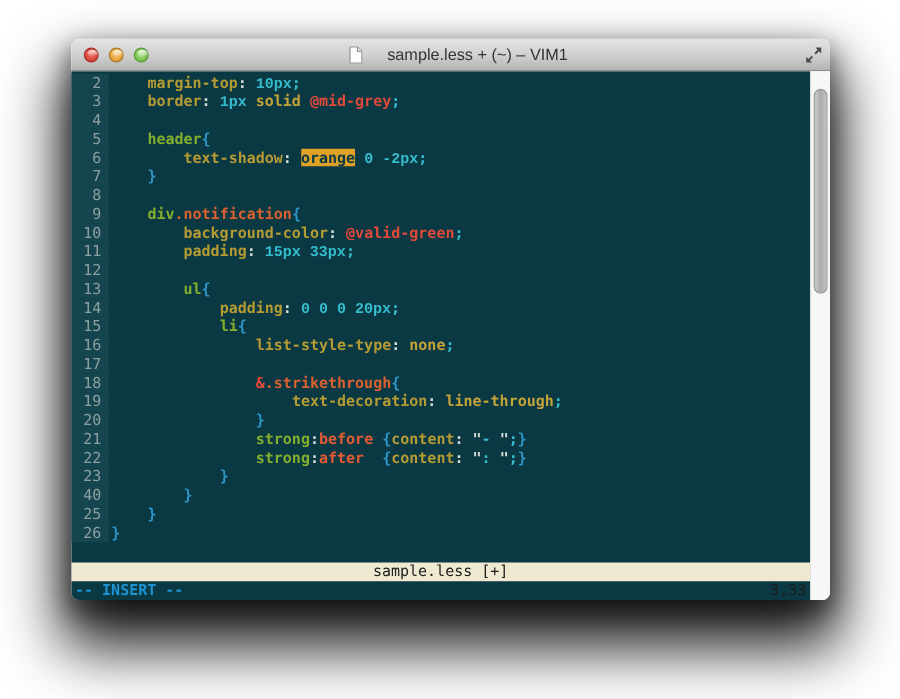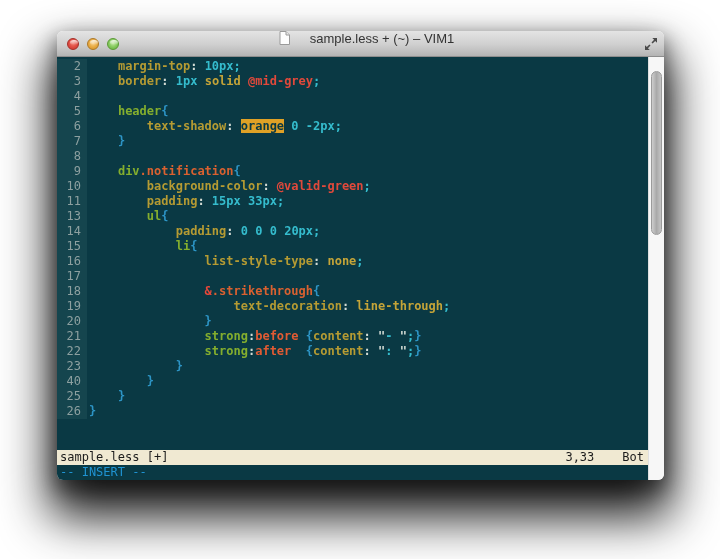--- a/index.html
+++ b/index.html
@@ -18,57 +18,57 @@
   }
   .traffic{display:flex;gap:8px;margin-left:10px;}
   .light{width:12px;height:12px;border-radius:50%;position:relative;}
   .light::after{content:"";position:absolute;left:2px;top:1px;width:8px;height:5px;border-radius:50%;
     background:linear-gradient(to bottom,rgba(255,255,255,.85),rgba(255,255,255,0));}
   .light.red{background:radial-gradient(circle at 50% 40%,#f07d72 0%,#de4a40 55%,#c33a32 100%);border:1px solid #a52e28;}
   .light.yellow{background:radial-gradient(circle at 50% 40%,#f7d08a 0%,#e7a83e 55%,#cf8f2e 100%);border:1px solid #ad7826;}
   .light.green{background:radial-gradient(circle at 50% 40%,#c0e8a0 0%,#82c85a 55%,#64ad3e 100%);border:1px solid #5a9a36;}
   .title-center{
     position:absolute;left:0;right:0;top:0;bottom:0;
-    display:flex;justify-content:center;gap:20px;
+    display:flex;align-items:center;justify-content:center;gap:20px;
     font-family:"Liberation Sans", sans-serif;font-size:13px;color:#333;pointer-events:none;padding-left:12px;
   }
   .fullscreen{position:absolute;right:6px;top:6px;width:14px;height:14px;cursor:pointer;}
 
   .body{display:flex;height:423px;}
   .term{flex:1;display:flex;flex-direction:column;background:var(--bg);min-width:0;}
   .code-area{flex:1;padding-top:2px;overflow:hidden;position:relative;}
   .code-line{display:flex;height:15px;line-height:15px;font-size:12px;}
   .gutter-num{
     width:30px;flex:0 0 30px;text-align:right;padding-right:6px;
     background:var(--gutterBg);color:var(--lineNum);font-weight:normal;
   }
   .code-text{white-space:pre;font-weight:bold;padding-left:2px;color:var(--fg);}
   .tk-prop{color:var(--prop);}
   .tk-kw{color:var(--kw);}
-  .tk-num{color:var(--num);}
+  .tk-num{color:var(--num);font-family:Liberation Mono, monospace;}
   .tk-semi{color:var(--semi);}
   .tk-pn{color:var(--punct);}
   .tk-brace{color:var(--brace);}
   .tk-sel{color:var(--sel);}
   .tk-cls{color:var(--cls);}
   .tk-amp{color:var(--amp);}
   .tk-at{color:var(--at);}
   .tk-pseudo{color:var(--pseudo);}
   .tk-q{color:var(--punct);}
   .tk-str{color:var(--str);}
   .tk-hl{color:var(--hlFg);background:var(--hlBg);margin-top:20px;}
 
   .statusbar{
     height:15px;line-height:15px;font-size:12px;display:flex;align-items:center;
-    background:var(--statusBg);color:var(--statusFg);padding:0 3px;white-space:pre;
+    background:var(--statusBg);color:var(--statusFg);padding:0 3px;white-space:pre;flex-direction:column;
   }
   .statusbar .ruler{margin-left:auto;text-align:right;}
   .statusbar .pos{margin-left:28px;margin-right:1px;}
   .cmdline{
-    height:15px;line-height:15px;font-size:12px;font-weight:normal;
+    height:15px;line-height:15px;font-size:12px;font-weight:bold;
     color:var(--insertFg);padding-left:3px;white-space:pre;
   }
 
   .scrollbar{flex:0 0 16px;background:#f7f7f7;border-left:1px solid #e0e0e0;position:relative;}
   .scroll-thumb{
     position:absolute;left:2px;top:14px;width:11px;height:164px;border-radius:6px;
     background:linear-gradient(to right,#cdcdcd,#a9a9a9 50%,#c4c4c4);
     border:1px solid #9b9b9b;
   }
 </style>
@@ -129,20 +129,24 @@
             <span class="gutter-num">9</span>
             <span class="code-text"><span class="tk-sp">    </span><span class="tk-sel">div</span><span class="tk-cls">.notification</span><span class="tk-brace">{</span></span>
           </div>
           <div class="code-line">
             <span class="gutter-num">10</span>
             <span class="code-text"><span class="tk-sp">        </span><span class="tk-prop">background-color</span><span class="tk-pn">:</span><span class="tk-sp"> </span><span class="tk-at">@valid-green</span><span class="tk-semi">;</span></span>
           </div>
           <div class="code-line">
             <span class="gutter-num">11</span>
             <span class="code-text"><span class="tk-sp">        </span><span class="tk-prop">padding</span><span class="tk-pn">:</span><span class="tk-sp"> </span><span class="tk-num">15px</span><span class="tk-sp"> </span><span class="tk-num">33px</span><span class="tk-semi">;</span></span>
+          </div>
+          <div class="code-line">
+            <span class="gutter-num">12</span>
+            <span class="code-text"></span>
           </div>
           <div class="code-line">
             <span class="gutter-num">13</span>
             <span class="code-text"><span class="tk-sp">        </span><span class="tk-sel">ul</span><span class="tk-brace">{</span></span>
           </div>
           <div class="code-line">
             <span class="gutter-num">14</span>
             <span class="code-text"><span class="tk-sp">            </span><span class="tk-prop">padding</span><span class="tk-pn">:</span><span class="tk-sp"> </span><span class="tk-num">0</span><span class="tk-sp"> </span><span class="tk-num">0</span><span class="tk-sp"> </span><span class="tk-num">0</span><span class="tk-sp"> </span><span class="tk-num">20px</span><span class="tk-semi">;</span></span>
           </div>
           <div class="code-line">

